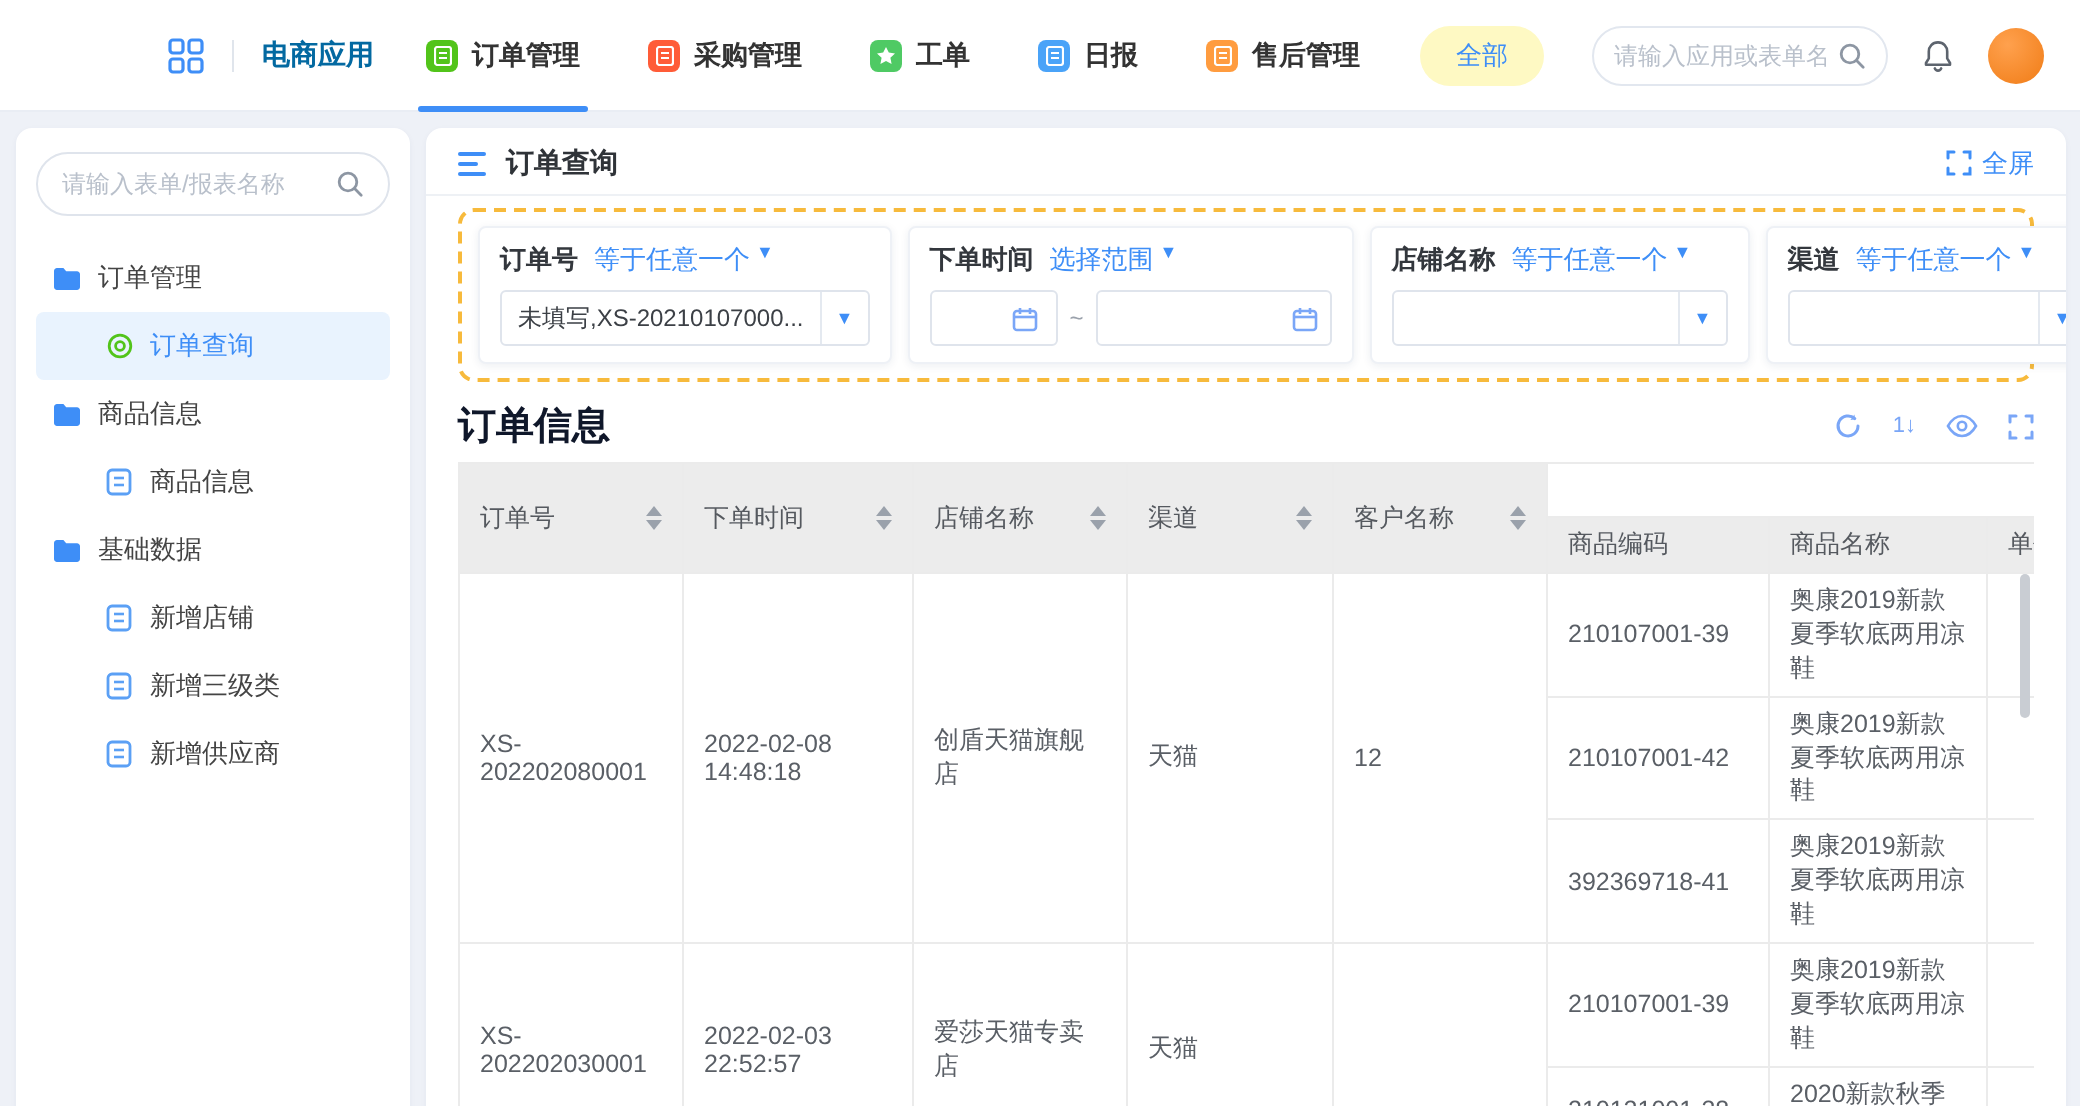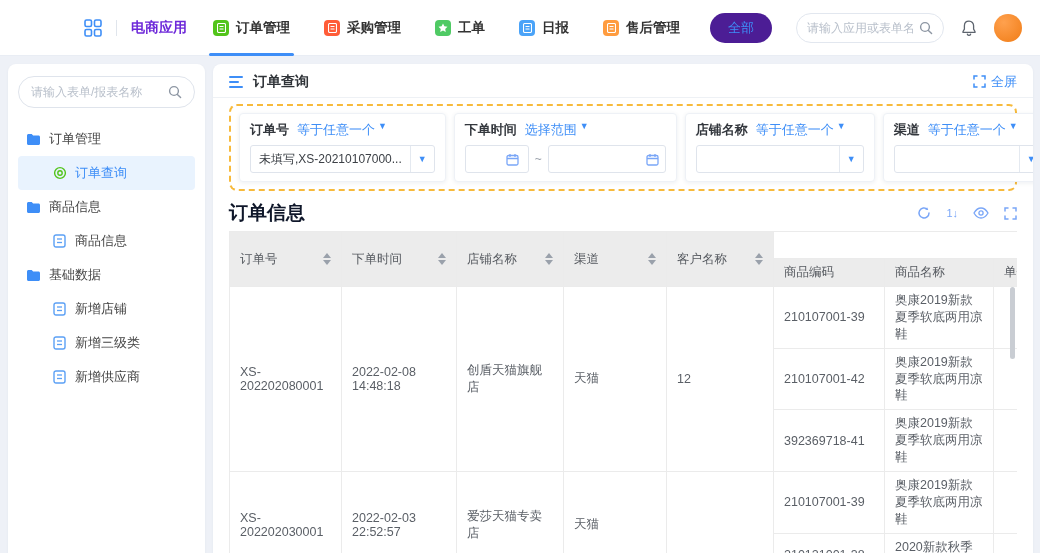--- a/index.html
+++ b/index.html
@@ -3,29 +3,29 @@
 <meta charset="utf-8">
 <style>
   * { margin:0; padding:0; box-sizing:border-box; }
   html,body { width:1040px; height:553px; overflow:hidden; background:#eef1f7;
     font-family:"Liberation Sans","DejaVu Sans",sans-serif; }
   
   .topnav { height:56px; background:#fff; display:flex; align-items:center;
     padding:0 18px 0 84px; border-bottom:1px solid #e9edf4; position:relative; }
   .launcher { display:flex; align-items:center; cursor:pointer; }
   .nav-sep { width:1px; height:16px; background:#e0e5ec; margin:0 14px; }
-  .app-name { color:#6d28d9; font-weight:bold; font-size:14px; margin-right:26px; }
+  .app-name { color:#0369a1; font-weight:bold; font-size:14px; margin-right:26px; }
   .nav-tabs { display:flex; align-items:center; gap:34px; height:56px; }
   .nav-tab { display:flex; align-items:center; gap:7px; height:56px; position:relative;
     cursor:pointer; font-size:13.5px; color:#333; font-weight:bold; }
   .nav-tab.active::after { content:""; position:absolute; left:-4px; right:-4px; bottom:0;
     height:3px; border-radius:2px; background:#3e8ef7; }
   .nav-ico { width:16px; height:16px; border-radius:4px; display:flex; align-items:center;
     justify-content:center; color:#fff; font-size:9px; flex:0 0 16px; }
-  .all-pill { margin-left:30px; background:#4c1d95; color:#3e8ef7; font-size:13px;
+  .all-pill { margin-left:30px; background:#fef9c3; color:#3e8ef7; font-size:13px;
     padding:6px 18px; border-radius:16px; cursor:pointer; }
   .nav-right { margin-left:auto; display:flex; align-items:center; gap:16px; }
   .nav-search { width:148px; height:30px; border:1px solid #e2e7ef; border-radius:16px;
     display:flex; align-items:center; padding:0 10px; gap:6px; background:#fff; }
   .nav-search input { border:none; outline:none; flex:1; font-size:12px; color:#333;
     font-family:inherit; min-width:0; }
   .nav-search input::placeholder { color:#b9c0cb; }
   .avatar { width:28px; height:28px; border-radius:50%;
     background:radial-gradient(circle at 35% 30%, #ffa14e, #f07c16); cursor:pointer; }
   

